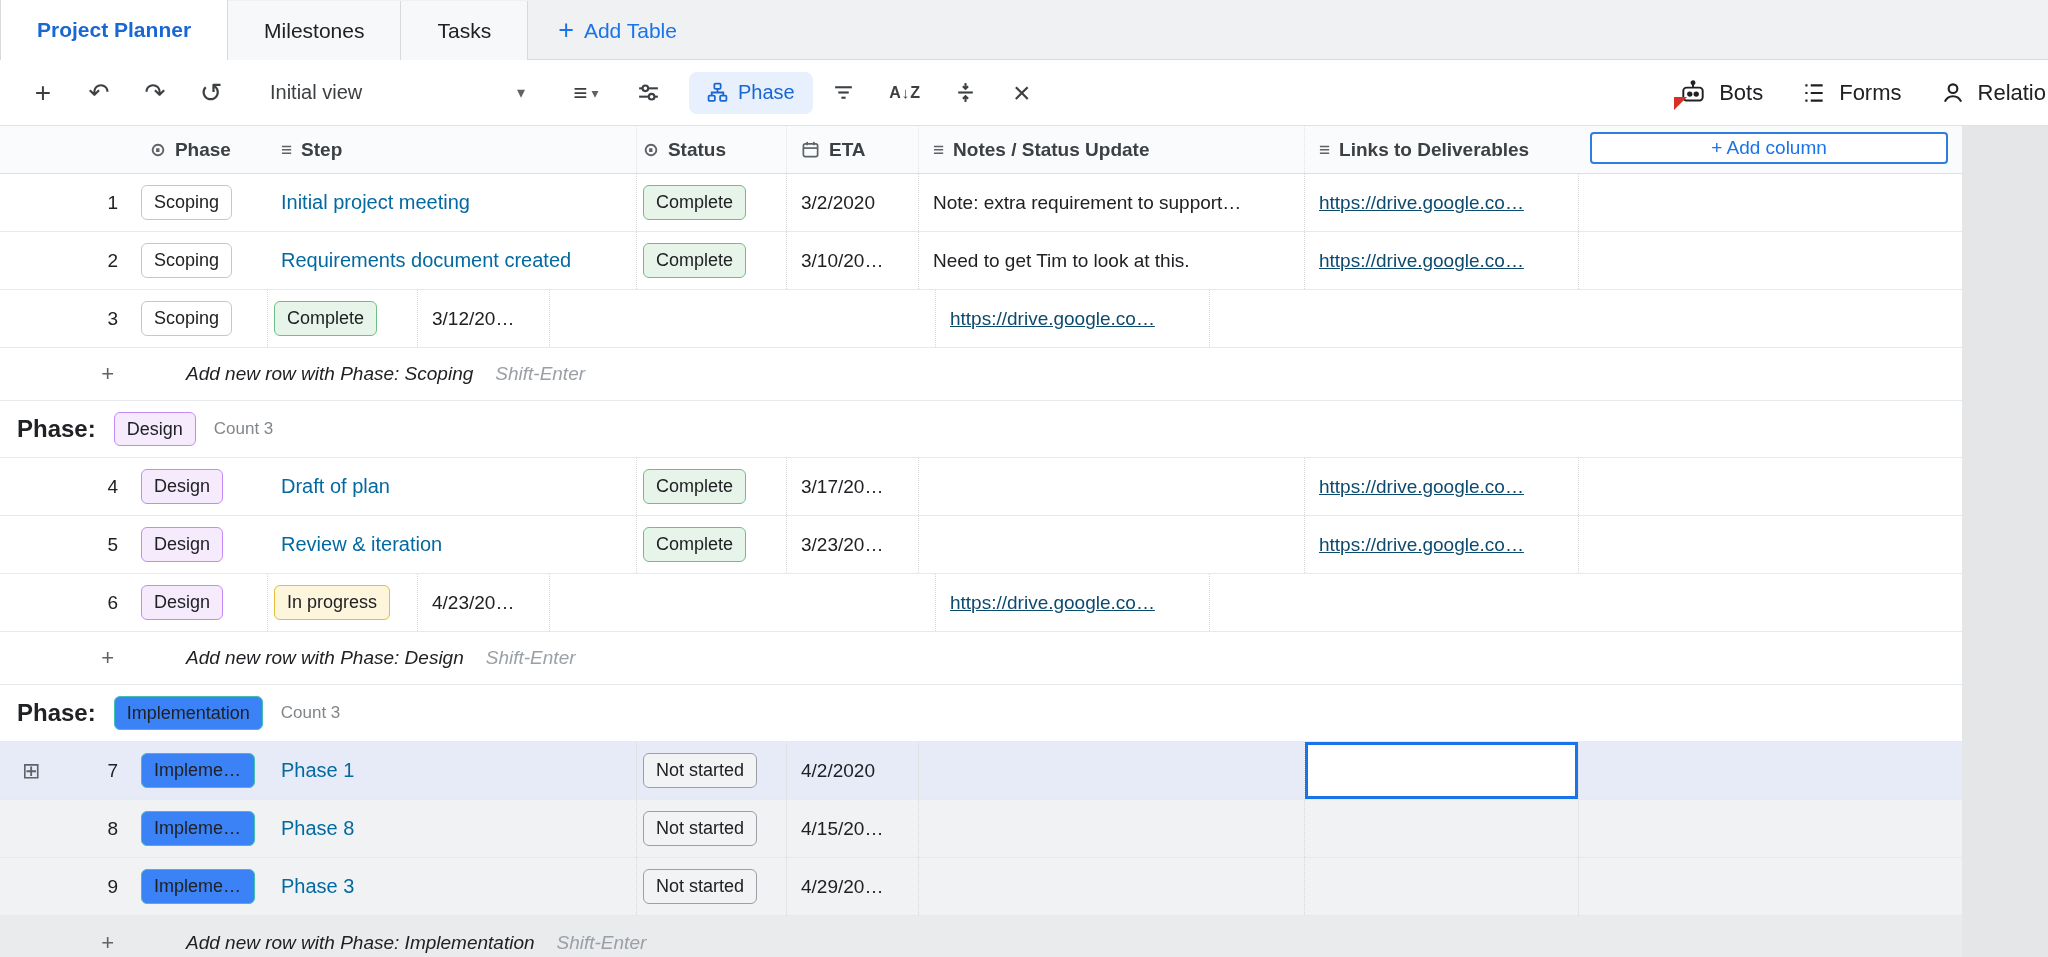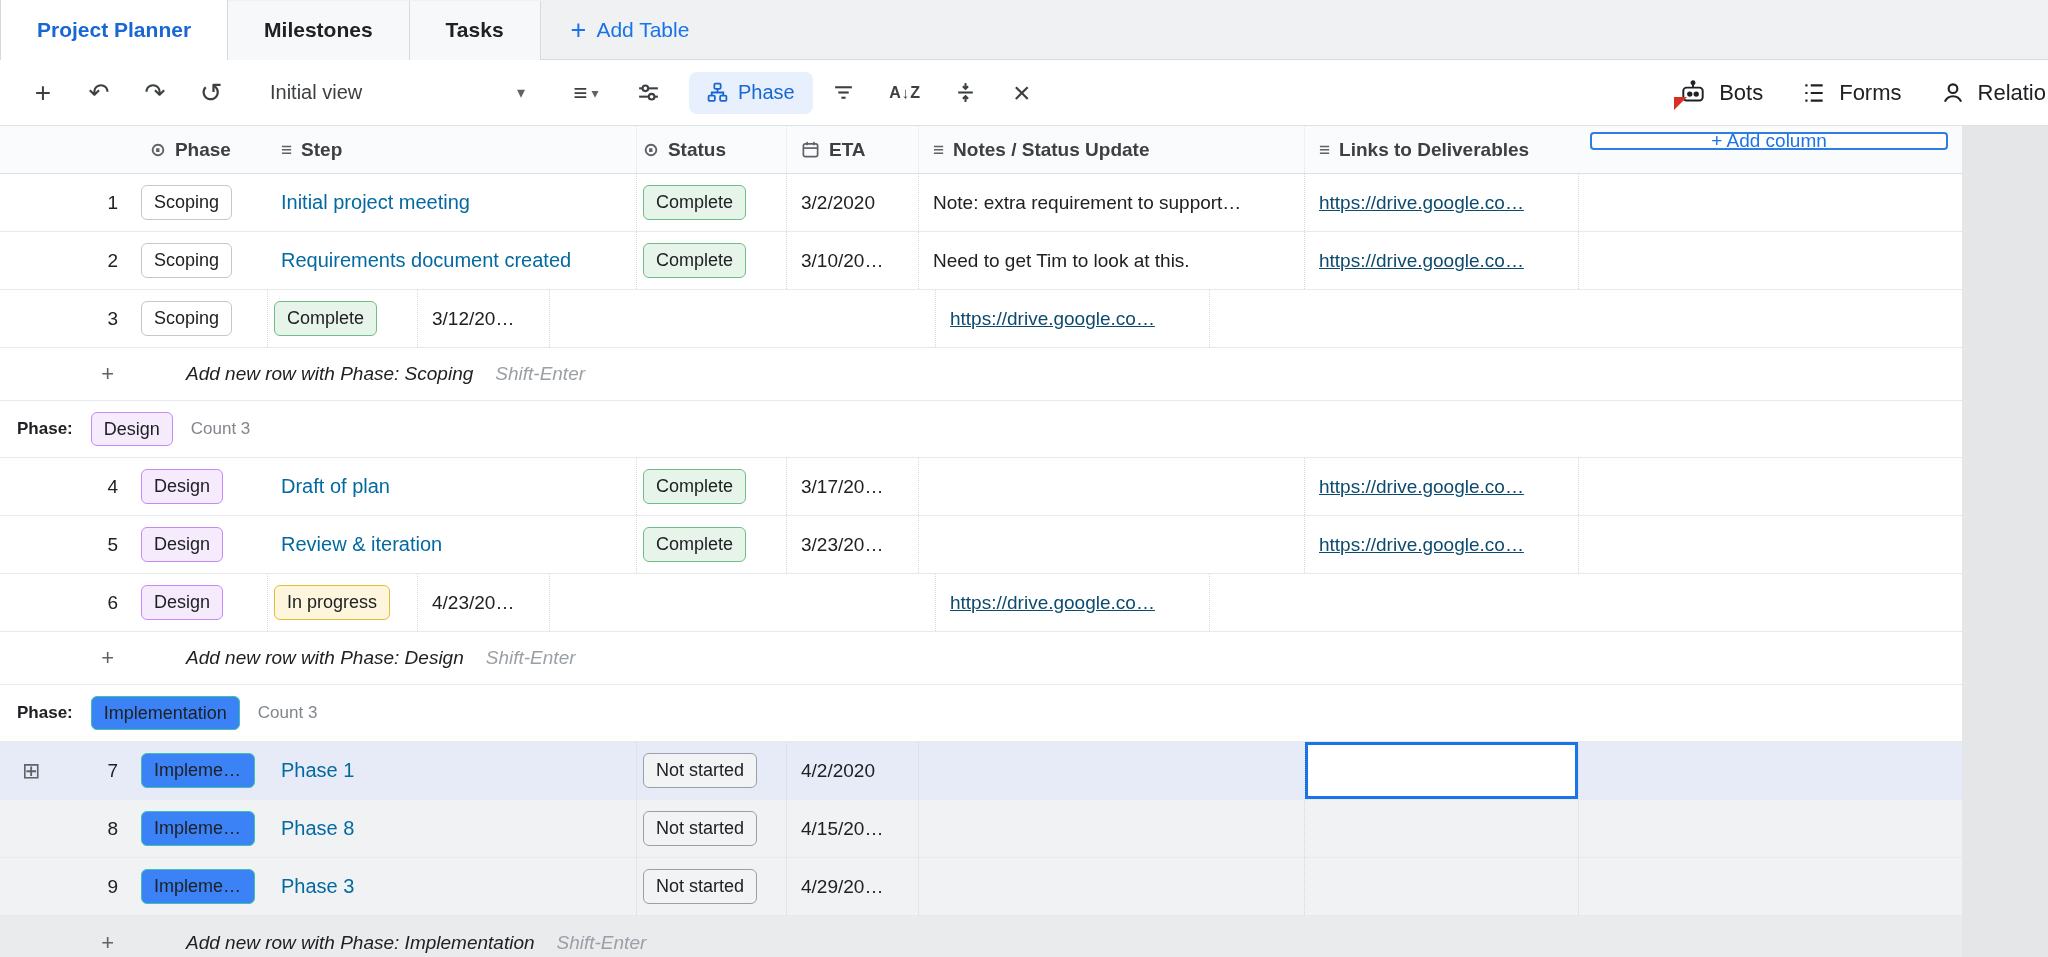--- a/index.html
+++ b/index.html
@@ -1,22 +1,22 @@
 <!DOCTYPE html>
 <html><head>
 <meta charset="utf-8">
 <style>
   html,body{margin:0;padding:0;overflow:hidden;}
   body{width:2048px;height:957px;background:#e4e6e8;font-family:"Liberation Sans","DejaVu Sans",sans-serif;color:#202124;}
   .page{position:relative;width:2048px;height:957px;overflow:hidden;}
 
   
-  .tabbar{position:relative;height:60px;background:#eff1f3;display:flex;align-items:center;}
+  .tabbar{position:relative;height:60px;background:#eff1f3;display:flex;align-items:flex-end;}
   .tabbar::after{content:"";position:absolute;left:0;right:0;bottom:0;height:1px;background:#d7dadd;}
-  .tab{height:59px;display:flex;align-items:center;justify-content:center;padding:0 36px;font-size:21px;font-weight:700;background:#f7f8f9;border-right:1px solid #d7dadd;position:relative;z-index:1;cursor:pointer;}
+  .tab{height:59px;display:flex;align-items:center;justify-content:center;padding:0 36px;font-size:21px;font-weight:400;background:#f7f8f9;border-right:1px solid #d7dadd;position:relative;z-index:1;cursor:pointer;}
   .tab.active{height:60px;background:#ffffff;color:#1967d2;font-weight:600;z-index:2;border-left:1px solid #d7dadd;}
   .add-table{display:flex;align-items:center;gap:10px;height:59px;margin-left:24px;border:none;background:transparent;color:#1a73e8;font-size:21px;font-weight:500;font-family:inherit;cursor:pointer;}
   .add-table .plus{font-size:27px;font-weight:400;line-height:1;}
 
   
   .toolbar{position:relative;height:65px;background:#fff;border-bottom:1px solid #dfe2e5;display:flex;align-items:center;padding-left:20px;}
   .tbtn{width:46px;height:46px;margin-right:10px;display:flex;align-items:center;justify-content:center;border:none;background:transparent;border-radius:8px;color:#3c4043;font-size:25px;cursor:pointer;font-family:inherit;}
   .view-select{display:flex;align-items:center;justify-content:space-between;width:255px;height:44px;margin:0 22px 0 16px;padding:0 10px;font-size:20px;color:#3c4043;cursor:pointer;}
   .view-select .caret{color:#5f6368;font-size:16px;}
   .rowheight{display:flex;align-items:center;gap:4px;}
@@ -28,21 +28,21 @@
   .toolbar-right{position:absolute;right:2px;top:0;height:65px;display:flex;align-items:center;gap:38px;}
   .tr-item{display:flex;align-items:center;gap:12px;font-size:22px;font-weight:500;color:#202124;cursor:pointer;white-space:nowrap;}
   .boticon-wrap{position:relative;display:flex;}
   .bot-badge{position:absolute;left:-5px;bottom:-3px;width:0;height:0;border-style:solid;border-width:13px 13px 0 0;border-color:#d93025 transparent transparent transparent;}
 
   
   .grid{position:relative;width:1962px;}
   .header-row{position:relative;display:flex;height:47px;background:#fafbfc;border-bottom:1px solid #dde0e3;}
   .hcell{display:flex;align-items:center;gap:9px;padding-left:12px;font-size:19px;font-weight:600;color:#3c4043;box-sizing:border-box;height:100%;cursor:pointer;}
   .hicon{color:#5f6368;font-size:19px;line-height:1;}
-  .add-col{position:absolute;left:1590px;top:6px;width:358px;height:18px;display:flex;align-items:center;justify-content:center;background:#fff;border:2px solid #2f7de1;border-radius:4px;color:#1a73e8;font-size:19px;font-weight:500;cursor:pointer;box-sizing:border-box;}
+  .add-col{position:absolute;left:1590px;top:6px;width:358px;height:32px;display:flex;align-items:center;justify-content:center;background:#fff;border:2px solid #2f7de1;border-radius:4px;color:#1a73e8;font-size:19px;font-weight:500;cursor:pointer;box-sizing:border-box;}
 
   .c-num{width:136px;justify-content:flex-end;padding-right:18px;box-sizing:border-box;}
   .c-phase{width:131px;padding-left:5px;box-sizing:border-box;}
   .c-step{width:369px;padding-left:14px;box-sizing:border-box;}
   .c-status{width:150px;padding-left:6px;box-sizing:border-box;}
   .c-eta{width:132px;padding-left:14px;box-sizing:border-box;}
   .c-notes{width:386px;padding-left:14px;box-sizing:border-box;}
   .c-links{width:274px;padding-left:14px;box-sizing:border-box;}
   .c-fill{flex:1;box-sizing:border-box;}
   .row .c-status,.row .c-eta,.row .c-notes,.row .c-links,.row .c-fill{border-left:1px dotted #d6d9dc;}
@@ -70,21 +70,21 @@
   .row.dim{background:#f1f2f4;}
   .selcell{box-shadow:inset 0 0 0 3px #1a73e8;background:#fff;}
 
   .addrow{display:flex;align-items:center;height:52px;background:#fff;border-bottom:1px solid #e7e9eb;cursor:pointer;}
   .addrow .plus{width:136px;text-align:right;padding-right:22px;box-sizing:border-box;color:#5f6368;font-size:22px;}
   .addrow .label{margin-left:50px;font-size:19px;font-style:italic;color:#202124;}
   .addrow .shortcut{margin-left:22px;font-size:19px;font-style:italic;color:#9aa0a6;}
   .addrow.dim2{background:#e9ebed;border-bottom:none;height:54px;}
 
   .grouprow{display:flex;align-items:center;height:57px;background:#fff;border-bottom:1px solid #e7e9eb;padding-left:17px;box-sizing:border-box;gap:18px;}
-  .grouprow .gl{font-size:17px;font-weight:700;color:#202124;}
+  .grouprow .gl{font-size:24px;font-weight:700;color:#202124;}
   .grouprow .count{font-size:17px;color:#80868b;margin-left:0;}
 </style>
 </head>
 <body>
 
 <div class="page">
 
   <header class="tabbar">
     <div class="tab active">
       <span>Project Planner</span>

